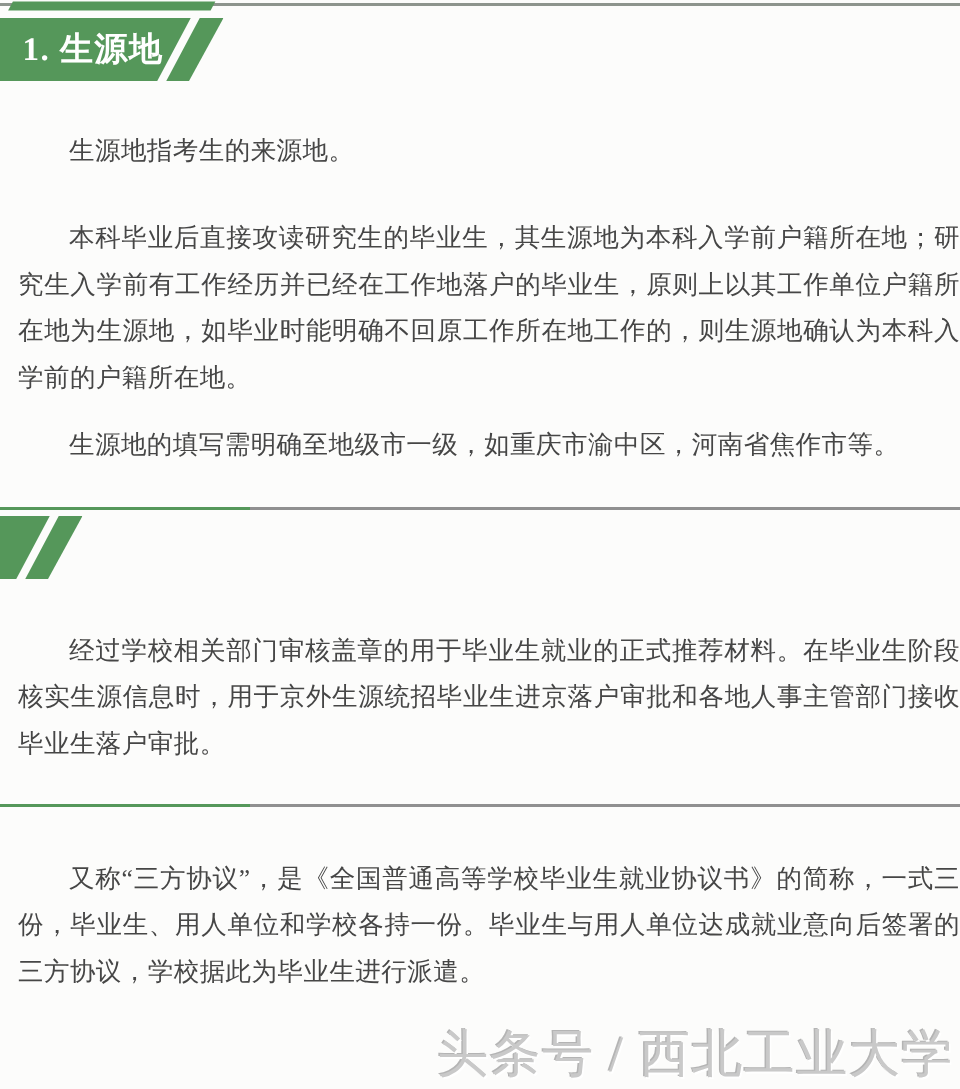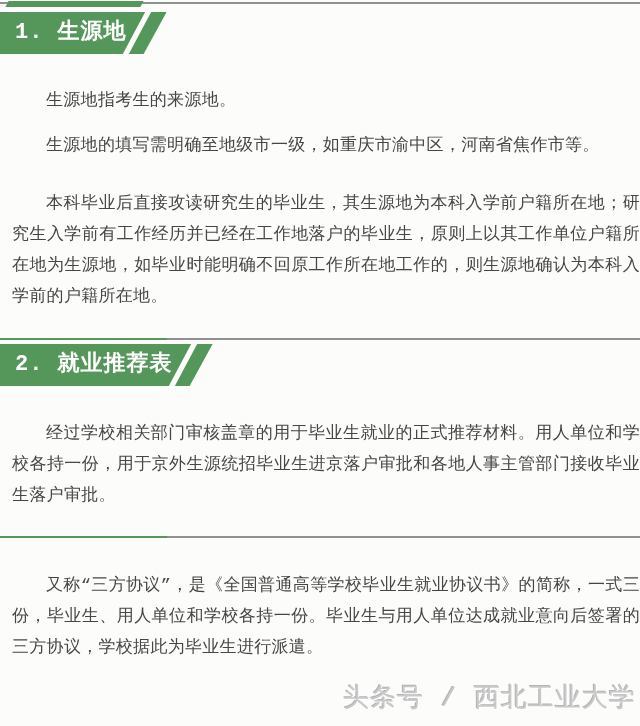--- a/index.html
+++ b/index.html
@@ -3,21 +3,21 @@
 <meta charset="utf-8">
 <style>
   * { margin: 0; padding: 0; box-sizing: border-box; }
   html, body { background: #ffffff; }
   .page {
     position: relative;
     width: 640px;
     height: 726px;
     background: #fcfcfb;
     overflow: hidden;
-    font-family: Liberation Mono, monospace;
+    font-family: Liberation Serif, serif;
   }
 
   
   .top-decor { position: relative; height: 7px; }
   .top-decor .thin-line {
     position: absolute; top: 2px; left: 0; right: 0; height: 2px;
     background: #8d948d;
   }
   .top-decor .green-stub {
     position: absolute; top: 1px; left: 7px; width: 135px; height: 6px;
@@ -71,21 +71,21 @@
   .p-s1-4 { margin-top: 14px; }
   .p-s2-1 { margin-top: 32px; }
   .p-s3-1 { margin-top: 32px; }
   .banner-row-2 { margin-top: 4px; }
   .banner-row-3 { margin-top: 4px; }
 
   .watermark {
     position: absolute;
     right: 4px;
     top: 680px;
-    font-size: 26px;
+    font-size: 34px;
     letter-spacing: 1px;
     color: #c9c9c9;
     text-shadow: 1px 1px 0 #ffffff, -1px -1px 0 #b4b4b4;
     white-space: nowrap;
   }
 </style>
 </head>
 <body>
 
 <div class="page">
@@ -95,30 +95,29 @@
     <div class="green-stub"></div>
   </div>
 
   <div class="banner-row">
     <div class="banner">
       <span>1. 生源地</span>
       <span class="slash"></span>
     </div>
   </div>
   <p class="para p-s1-1">生源地指考生的来源地。</p>
+  <p class="para p-s1-3">本科毕业后直接攻读研究生的毕业生，其生源地为本科入学前户籍所在地；研究生入学前有工作经历并已经在工作地落户的毕业生，原则上以其工作单位户籍所在地为生源地，如毕业时能明确不回原工作所在地工作的，则生源地确认为本科入学前的户籍所在地。</p>
   <p class="para p-s1-4">生源地的填写需明确至地级市一级，如重庆市渝中区，河南省焦作市等。</p>
-  <p class="para p-s1-3">本科毕业后直接攻读研究生的毕业生，其生源地为本科入学前户籍所在地；研究生入学前有工作经历并已经在工作地落户的毕业生，原则上以其工作单位户籍所在地为生源地，如毕业时能明确不回原工作所在地工作的，则生源地确认为本科入学前的户籍所在地。</p>
 
   <div class="section-divider divider-2"></div>
   <div class="banner-row banner-row-2">
     <div class="banner">
-      <span>2. 就业推荐表</span>
       <span class="slash"></span>
     </div>
   </div>
-  <p class="para p-s2-1">经过学校相关部门审核盖章的用于毕业生就业的正式推荐材料。用人单位和学校各持一份，用于京外生源统招毕业生进京落户审批和各地人事主管部门接收毕业生落户审批。</p>
+  <p class="para p-s2-1">经过学校相关部门审核盖章的用于毕业生就业的正式推荐材料。在毕业生阶段核实生源信息时，用于京外生源统招毕业生进京落户审批和各地人事主管部门接收毕业生落户审批。</p>
 
   <div class="section-divider divider-3"></div>
   <p class="para p-s3-1">又称“三方协议”，是《全国普通高等学校毕业生就业协议书》的简称，一式三份，毕业生、用人单位和学校各持一份。毕业生与用人单位达成就业意向后签署的三方协议，学校据此为毕业生进行派遣。</p>
 
   <div class="watermark">头条号 / 西北工业大学</div>
 
 </div>
 
 </body></html>

